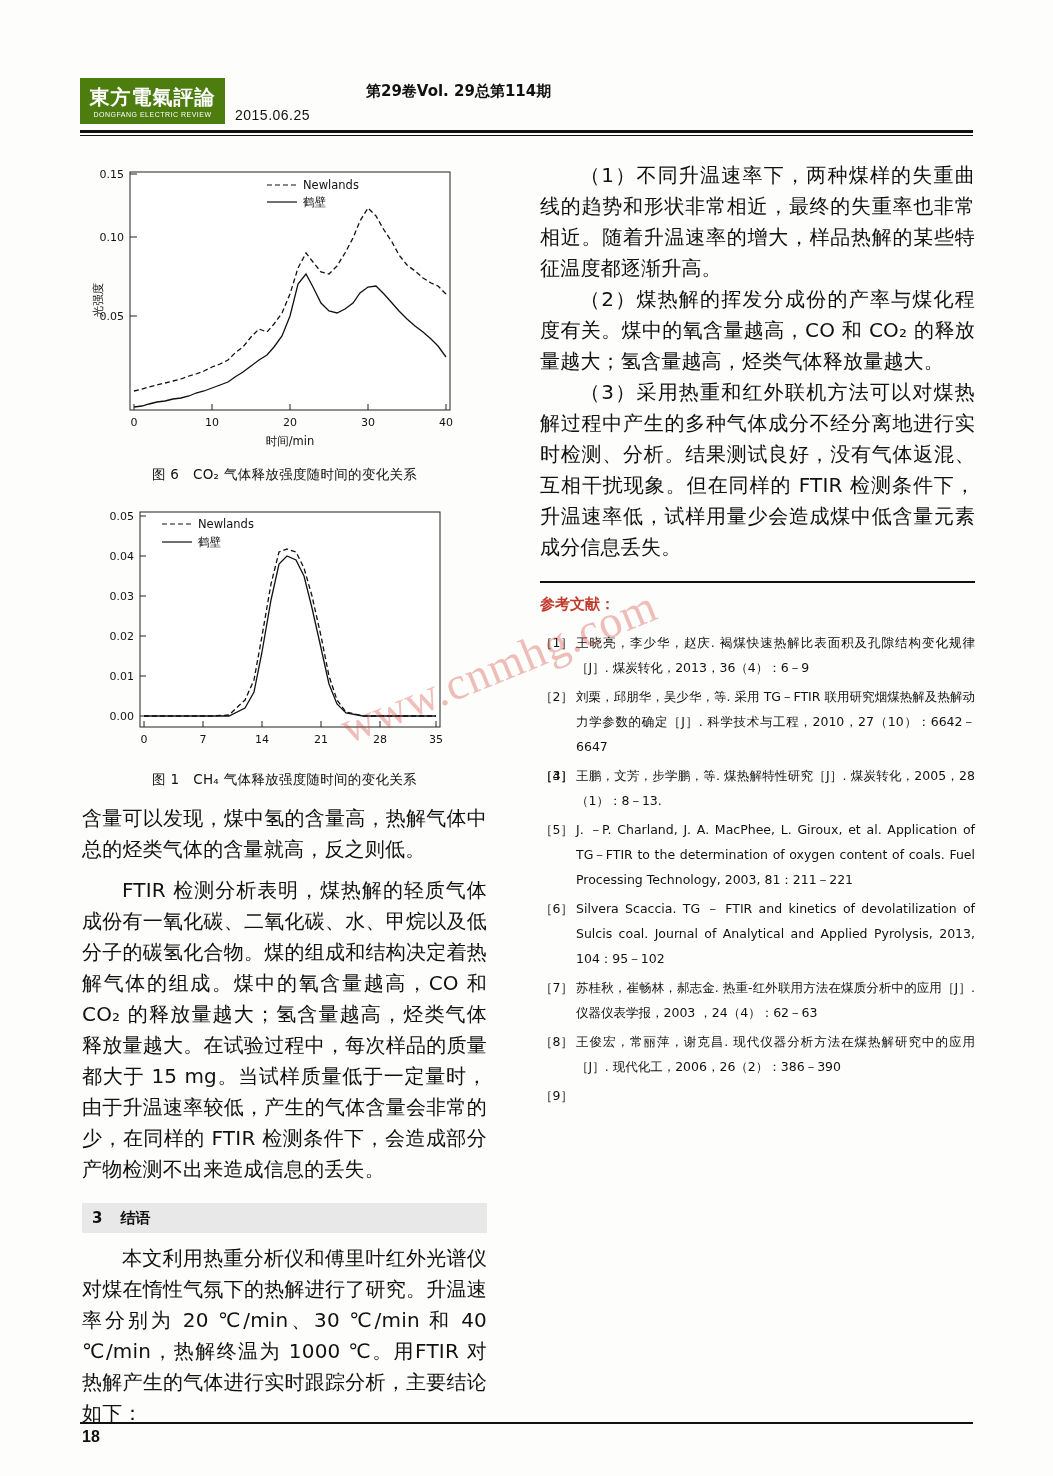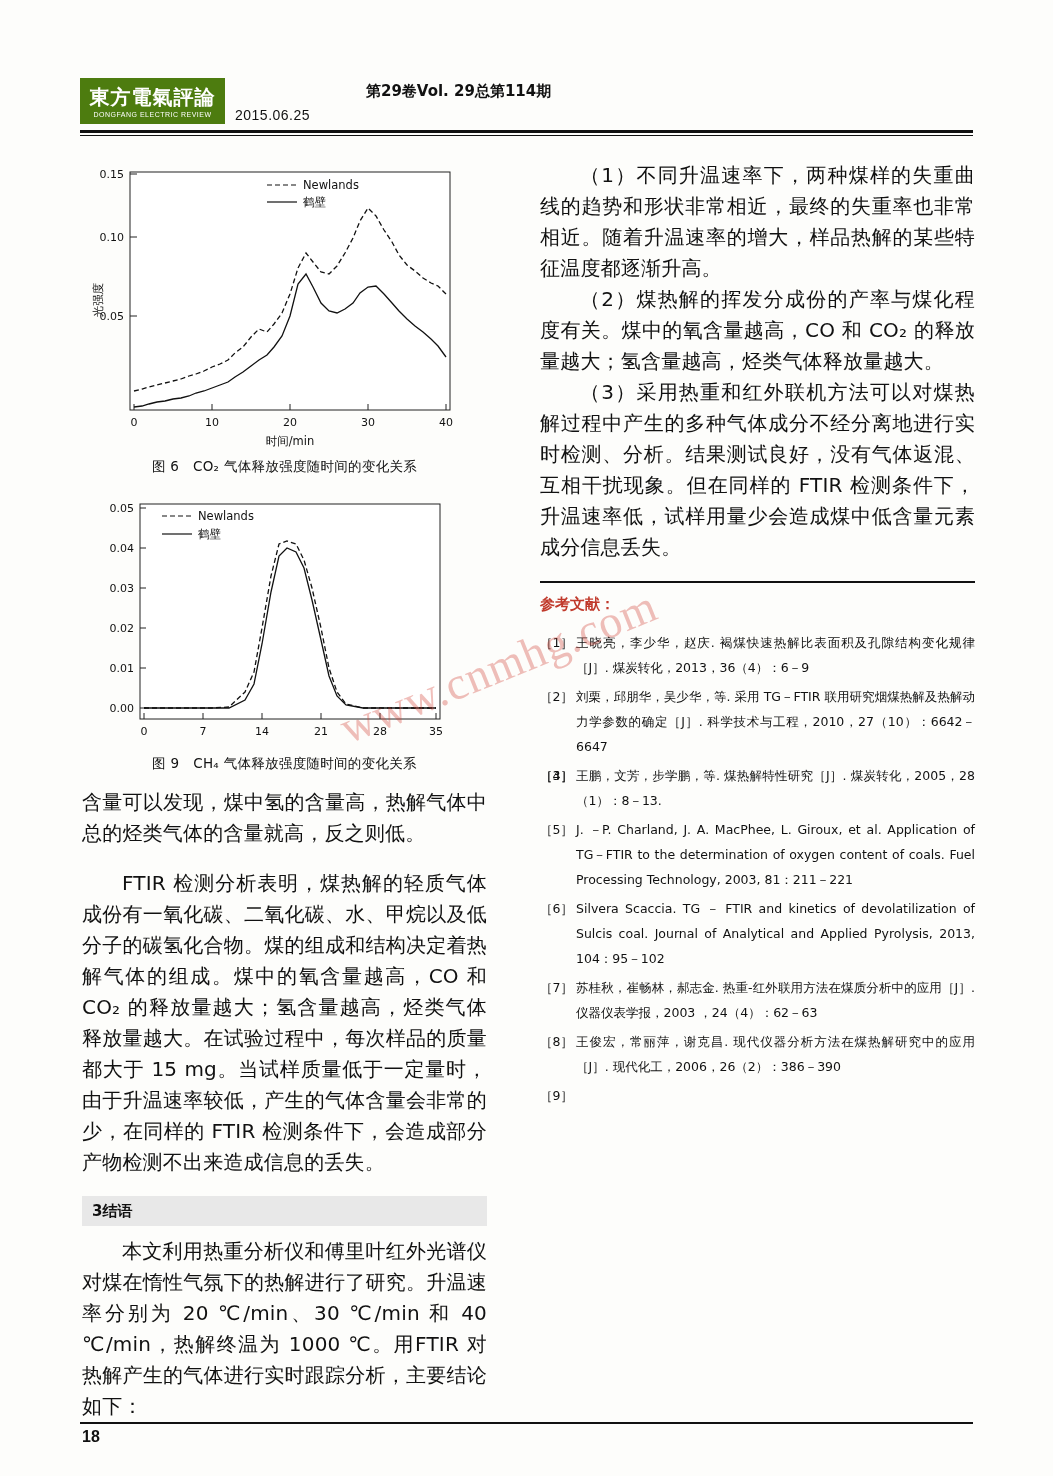--- a/index.html
+++ b/index.html
@@ -54,21 +54,21 @@
   
   .col-left { position:absolute; left:82px; top:160px; width:405px; }
   .col-right { position:absolute; left:540px; top:160px; width:435px; }
 
   
   .figure { position:relative; width:405px; }
   .fig-caption {
     text-align:center;
     font-family:"DejaVu Sans", sans-serif;
     font-size:13.5px;
-    margin-top:8px;
+    margin-top:16px;
     letter-spacing:0.3px;
   }
   .chart-wrap { position:relative; }
   svg { display:block; }
 
   
   .p {
     font-family:"DejaVu Sans", sans-serif;
     font-size:20px;
     line-height:31px;
@@ -90,21 +90,21 @@
     width:405px;
   }
   .section-num {
     font-family:"DejaVu Sans", sans-serif;
     font-size:15px; font-weight:bold;
     padding-left:10px; color:#111;
   }
   .section-title {
     font-family:"DejaVu Sans", sans-serif;
     font-size:15px; font-weight:bold;
-    color:#111;
+    padding-left:18px; color:#111;
   }
 
   
   .refs-rule {
     width:435px; height:2px; background:#111; margin:18px 0 12px 0;
   }
   .refs-title {
     font-family:"DejaVu Sans", sans-serif;
     font-size:15px; font-weight:bold;
     color:#c0392b;
@@ -259,25 +259,25 @@
           <line x1="80" y1="24" x2="110" y2="24" stroke="#111" stroke-width="1.2" stroke-dasharray="5,3"></line>
           <text class="legend-text" x="116" y="28">Newlands</text>
           <line x1="80" y1="42" x2="110" y2="42" stroke="#111" stroke-width="1.2"></line>
           <text class="legend-text" x="116" y="46">鹤壁</text>
 
           <polyline fill="none" stroke="#111" stroke-width="1.3" stroke-dasharray="5,3" points="62,216 79,216 96,216 113,216 130,216 147,215 163,200 172,180 180,136 189,84 197,52 205,49 214,52 222,68 230,96 239,136 247,176 255,200 264,212 281,216 298,216 315,216 332,216 354,216"></polyline>
 
           <polyline fill="none" stroke="#111" stroke-width="1.3" points="62,216 79,216 96,216 113,216 130,216 147,216 163,208 172,192 180,152 189,100 197,64 205,56 214,60 222,76 230,108 239,148 247,184 255,204 264,213 281,216 298,216 315,216 332,216 354,216"></polyline>
         </svg>
       </div>
-      <div class="fig-caption">图 9　CH₄ 气体释放强度随时间的变化关系</div>
+      <div class="fig-caption">图 1　CH₄ 气体释放强度随时间的变化关系</div>
     </div>
 
     <p class="p p-space" style="margin-top:14px;">含量可以发现，煤中氢的含量高，热解气体中总的烃类气体的含量就高，反之则低。</p>
-    <p class="p indent" style="margin-top:19px;">FTIR 检测分析表明，煤热解的轻质气体成份有一氧化碳、二氧化碳、水、甲烷以及低分子的碳氢化合物。煤的组成和结构决定着热解气体的组成。煤中的氧含量越高，CO 和 CO₂ 的释放量越大；氢含量越高，烃类气体释放量越大。在试验过程中，每次样品的质量都大于 15 mg。当试样质量低于一定量时，由于升温速率较低，产生的气体含量会非常的少，在同样的 FTIR 检测条件下，会造成部分产物检测不出来造成信息的丢失。</p>
+    <p class="p indent" style="margin-top:10px;">FTIR 检测分析表明，煤热解的轻质气体成份有一氧化碳、二氧化碳、水、甲烷以及低分子的碳氢化合物。煤的组成和结构决定着热解气体的组成。煤中的氧含量越高，CO 和 CO₂ 的释放量越大；氢含量越高，烃类气体释放量越大。在试验过程中，每次样品的质量都大于 15 mg。当试样质量低于一定量时，由于升温速率较低，产生的气体含量会非常的少，在同样的 FTIR 检测条件下，会造成部分产物检测不出来造成信息的丢失。</p>
 
     <div class="section-head">
       <span class="section-num">3</span>
       <span class="section-title">结语</span>
     </div>
 
     <p class="p indent">本文利用热重分析仪和傅里叶红外光谱仪对煤在惰性气氛下的热解进行了研究。升温速率分别为 20 ℃/min、30 ℃/min 和 40 ℃/min，热解终温为 1000 ℃。用FTIR 对热解产生的气体进行实时跟踪分析，主要结论如下：</p>
   </div>
 
   <div class="col-right">

